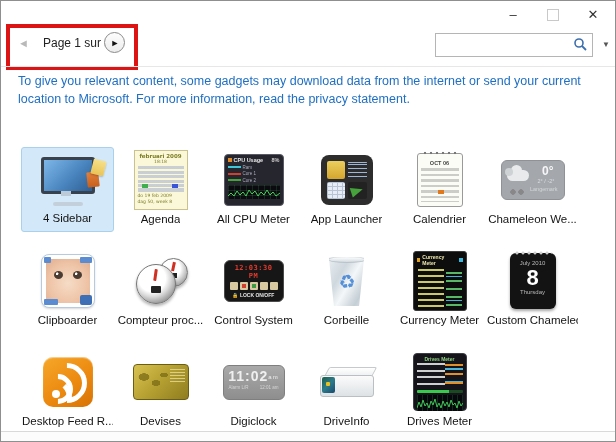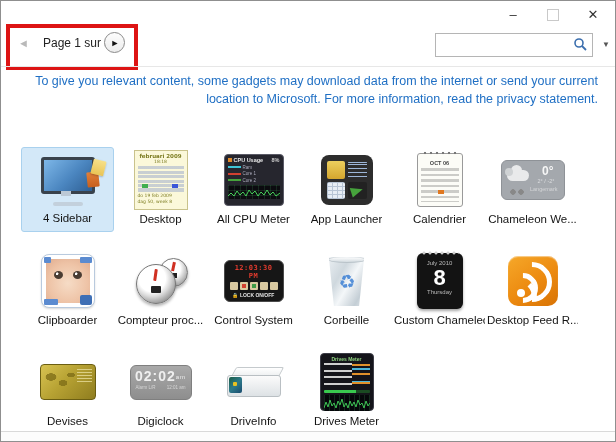--- a/index.html
+++ b/index.html
@@ -19,21 +19,21 @@
   .fwd-btn{position:absolute;left:104px;top:4px;width:19px;height:19px;border:1px solid #8a8a8a;border-radius:50%;
     background:linear-gradient(#fdfdfd,#ececec);display:flex;align-items:center;justify-content:center;}
   .fwd-btn span{font-size:9px;color:#111;margin-left:1px;}
   .annotation{position:absolute;left:6px;top:24px;width:124px;height:38px;border:4px solid #dd1414;pointer-events:none;}
   .searchbox{position:absolute;right:23px;top:5px;width:156px;height:22px;border:1px solid #b5b5b5;background:#fff;}
   .searchbox input{position:absolute;left:4px;top:1px;width:124px;height:18px;border:0;outline:none;font-size:12px;font-family:inherit;}
   .mag{position:absolute;right:5px;top:3px;}
   .search-drop{position:absolute;right:6px;top:12px;font-size:8px;color:#555;}
   .divider-top{position:absolute;top:66px;left:1px;right:1px;height:1px;background:#e7e7e7;}
   
-  .notice{position:absolute;left:18px;top:72px;width:580px;font-size:12.5px;line-height:1.45;color:#1f6fc4;text-align:right;}
+  .notice{position:absolute;left:18px;top:72px;width:580px;font-size:12.5px;line-height:1.45;color:#1f6fc4;}
   .notice a{color:#1f6fc4;text-decoration:none;}
   
   .grid{position:absolute;left:21px;top:147px;width:560px;display:grid;grid-template-columns:repeat(6,93px);grid-auto-rows:85px;row-gap:16px;}
   .cell{display:flex;flex-direction:column;align-items:center;justify-content:flex-end;border-radius:3px;}
   .cell.sel{background:#d3e8f8;border:1px solid #a9d1ee;}
   .lbl{font-size:11.5px;color:#141414;white-space:nowrap;overflow:hidden;max-width:91px;text-align:center;height:16px;margin-bottom:3px;}
   .ic{flex:1;display:flex;align-items:center;justify-content:center;width:100%;position:relative;}
   
   .mon{width:48px;height:31px;background:linear-gradient(135deg,#7db7e8 0%,#4b86c0 55%,#2e5f94 100%);
     border:3px solid #39424c;border-radius:3px;position:relative;margin-bottom:9px;}
@@ -240,21 +240,21 @@
   <div class="cell">
     <div class="ic">
       <div class="ag">
         <div class="ag-t">februari 2009</div>
         <div class="ag-s">18:18</div>
         <div class="ag-g"></div>
         <div class="ag-l">do 19 feb 2009</div>
         <div class="ag-l">dag 50, week 8</div>
       </div>
     </div>
-    <div class="lbl">Desktop</div>
+    <div class="lbl">Agenda</div>
   </div>
 
   <div class="cell">
     <div class="ic">
       <div class="cpu">
         <div class="cpu-h">
             <i></i>
             <span>CPU Usage</span>
             <span class="pct">8%</span>
           </div>
@@ -357,20 +357,33 @@
 
   <div class="cell">
     <div class="ic">
       <div class="bin">
         <span class="rec">♻</span>
       </div>
     </div>
     <div class="lbl">Corbeille</div>
   </div>
 
+  <div class="cell">
+    <div class="ic">
+      <div class="cur">
+        <div class="cur-h">
+            <i></i>
+            <span>Currency Meter</span>
+            <u></u>
+          </div>
+        <div class="cur-rows"></div>
+      </div>
+    </div>
+    <div class="lbl">Currency Meter</div>
+  </div>
 
   <div class="cell">
     <div class="ic">
       <div class="cc">
         <div class="cc-m">July 2010</div>
         <div class="cc-d">8</div>
         <div class="cc-w">Thursday</div>
       </div>
     </div>
     <div class="lbl">Custom Chameleon</div>
@@ -391,21 +404,21 @@
     <div class="ic">
       <div class="dev"></div>
     </div>
     <div class="lbl">Devises</div>
   </div>
 
 
   <div class="cell">
     <div class="ic">
       <div class="dig">
-        <div class="d-time"><span>02:02</span><b>am</b></div>
+        <div class="d-time"><span>11:02</span><b>am</b></div>
         <div class="d-sub">
             <span>Alarm L/R</span>
             <span>12:01 am</span>
           </div>
       </div>
     </div>
     <div class="lbl">Digiclock</div>
   </div>
 
   <div class="cell">

